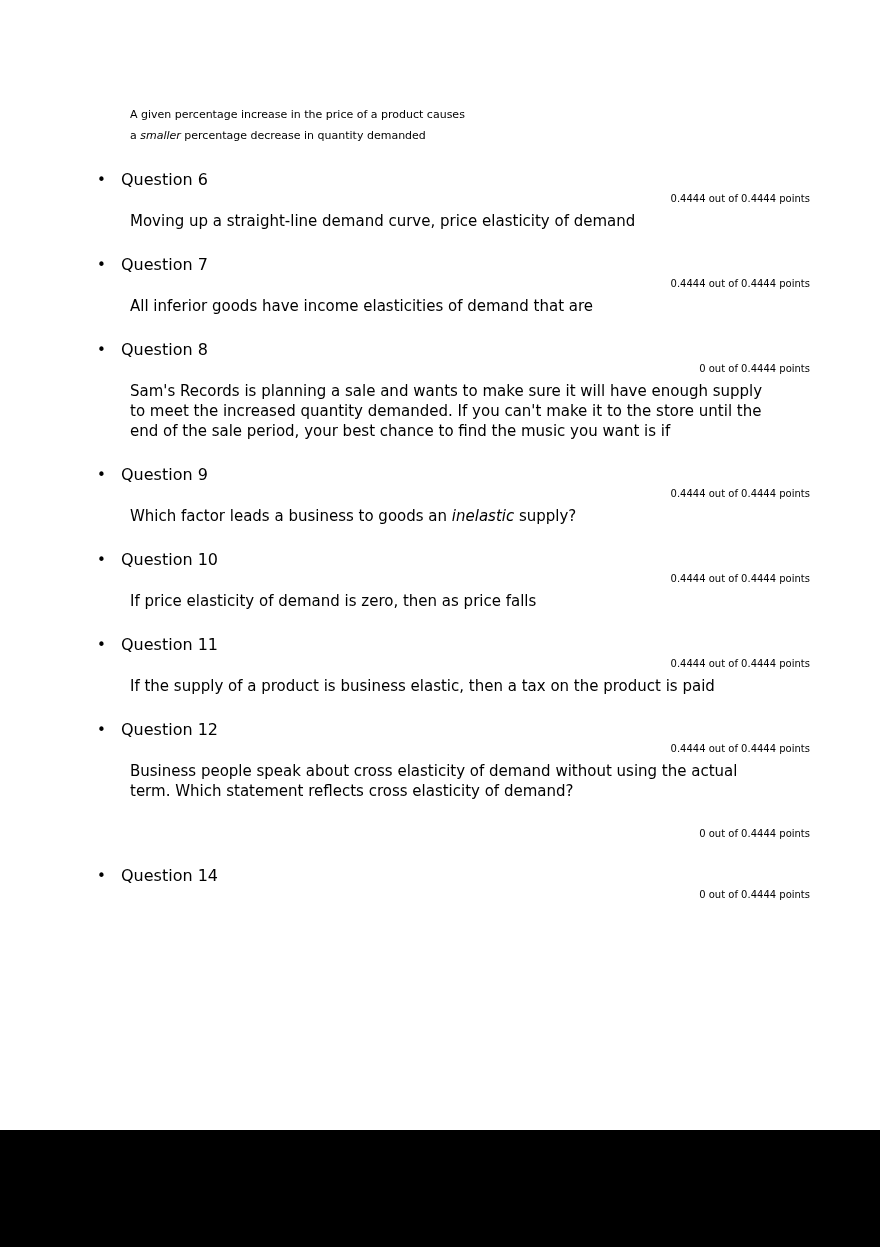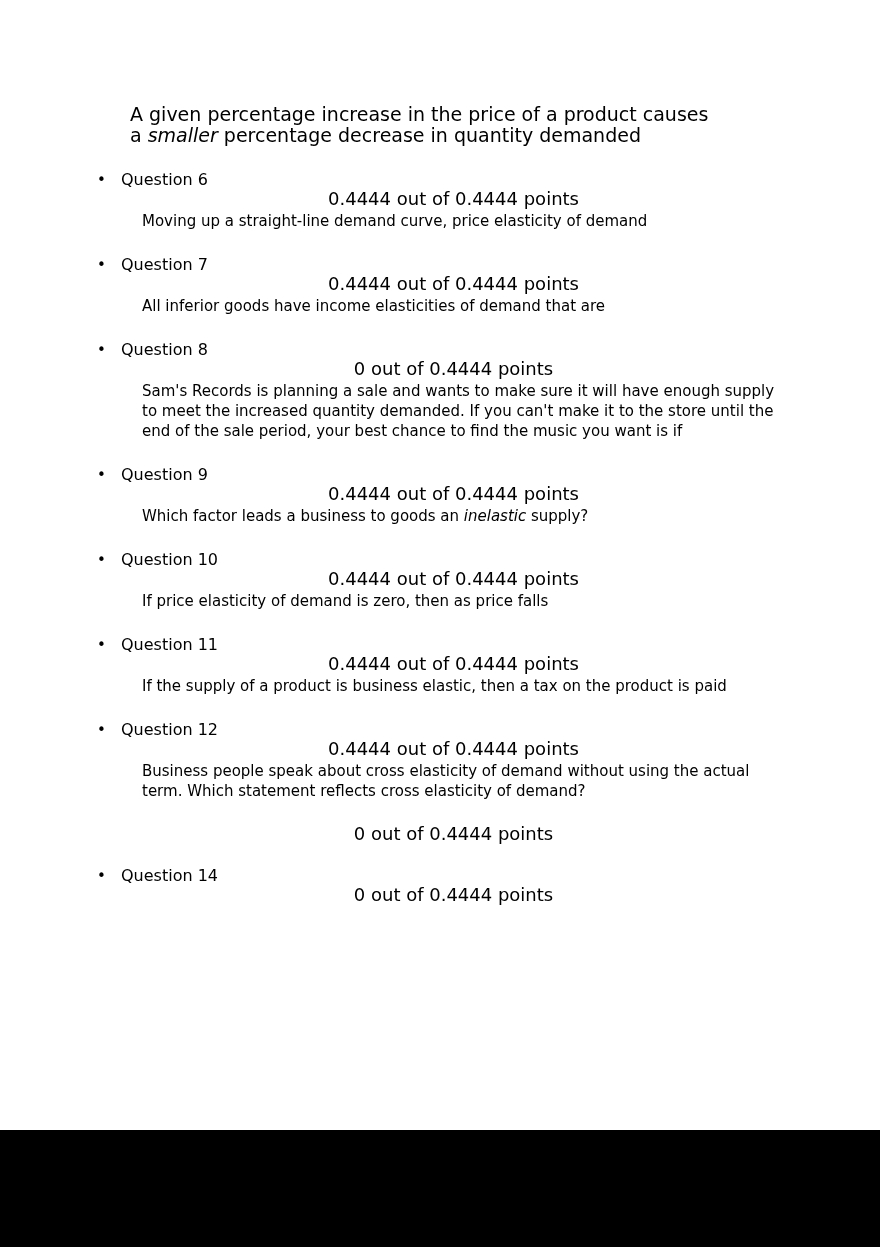--- a/index.html
+++ b/index.html
@@ -15,43 +15,43 @@
     font-family: "DejaVu Sans", "Liberation Sans", sans-serif;
     overflow: hidden;
   }
   .content {
     box-sizing: border-box;
     width: 880px;
     padding: 104px 70px 0 97px;
   }
   .intro {
     margin-left: 33px;
-    font-size: 19px;
+    font-size: 11px;
     line-height: 21px;
   }
   .q {
     margin-top: 24px;
   }
   .q-head {
     font-size: 16px;
     line-height: 20px;
     font-weight: normal;
   }
   .bullet {
     display: inline-block;
     width: 24px;
     font-size: 15px;
   }
   .q-points {
-    text-align: center;
-    font-size: 18px;
+    text-align: right;
+    font-size: 10px;
     line-height: 17px;
   }
   .q-text {
-    margin-left: 45px;
+    margin-left: 33px;
     margin-top: 4px;
     font-size: 15px;
     line-height: 20px;
     width: 640px;
   }
   i { font-style: italic; }
   .footer {
     position: absolute;
     left: 0;
     bottom: 0;

